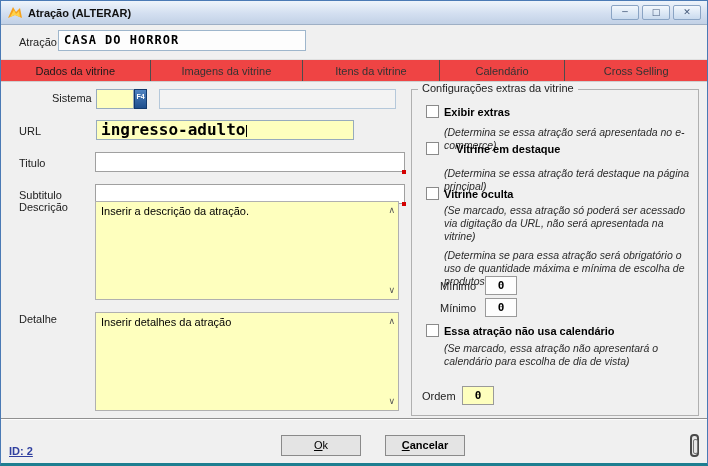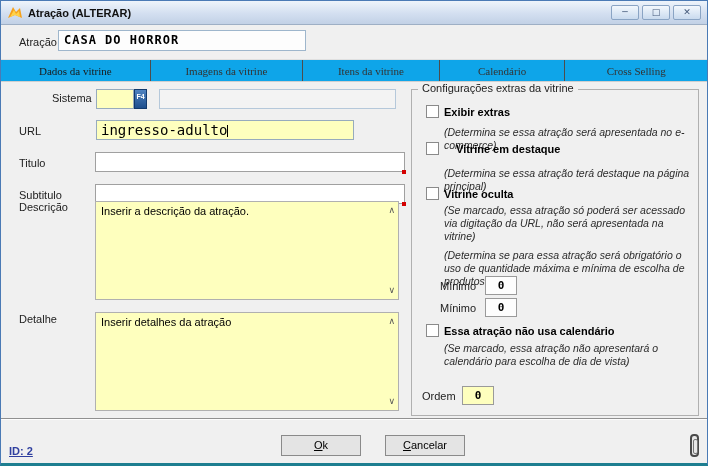--- a/index.html
+++ b/index.html
@@ -35,38 +35,37 @@
   .atracao-box {
     position:absolute; left:57px; top:29px; width:248px; height:21px;
     background:#fdfdfd; border:1px solid #9eb6cc;
     font-family:"DejaVu Sans Mono", monospace; font-weight:700; font-size:12px;
     letter-spacing:1px; line-height:19px; padding-left:5px; color:#000;
   }
 
   
   .tabstrip {
     position:absolute; left:0; right:0; top:58px; height:23px;
-    background:#0ea5e9; border-top:1px solid #e0e0e0; border-bottom:1px solid #cfcfcf;
+    background:#ef4444; border-top:1px solid #e0e0e0; border-bottom:1px solid #cfcfcf;
     display:flex;
-    font-family:Liberation Serif, serif;
   }
   .tab {
     height:100%; display:flex; align-items:center; justify-content:center;
     color:#333; border-right:1px solid #4d4d4d; cursor:default;
   }
   .tab:last-child { border-right:none; }
   .tab.active { color:#1a1a1a; }
 
   
   .field {
     position:absolute; height:20px; border:1px solid #a0a0a0; background:#fff;
   }
   .yellow { background:#feffbe; border-color:#97abbd; }
   .mono-val {
-    font-family:"DejaVu Sans Mono", monospace; font-weight:400; font-size:14px;
+    font-family:"DejaVu Sans Mono", monospace; font-weight:700; font-size:16px;
     line-height:18px; padding-left:4px; color:#000;
   }
   .readonly-field { background:#f3f3f3; border-color:#b5c8da; }
   .f4-btn {
     position:absolute; left:133px; top:88px; width:13px; height:20px;
     background:linear-gradient(#4f83c0,#1e4f8d); border:1px solid #123a6d;
     color:#fff; font-size:7px; line-height:7px; text-align:center;
     word-break:break-all; padding-top:3px; font-weight:700;
   }
   .cursor { display:inline-block; width:1px; height:12px; background:#000; vertical-align:-2px; }
@@ -226,16 +225,16 @@
 
     <div class="num-row" style="left:10px; top:296px;">
       <span class="num-label" style="width:40px;">Ordem</span>
       <span class="num-box yellow">0</span>
     </div>
   </div>
 
   <div class="divider"></div>
   <a class="id-link">ID: 2</a>
   <div class="btn accel" style="left:280px;">Ok</div>
-  <div class="btn accel" style="left:384px;">Cancelar</div>
+  <div class="btn accel" style="left:384px;font-weight:bold;">Cancelar</div>
   <div class="paperclip"></div>
 
 </div>
 
 </body></html>

